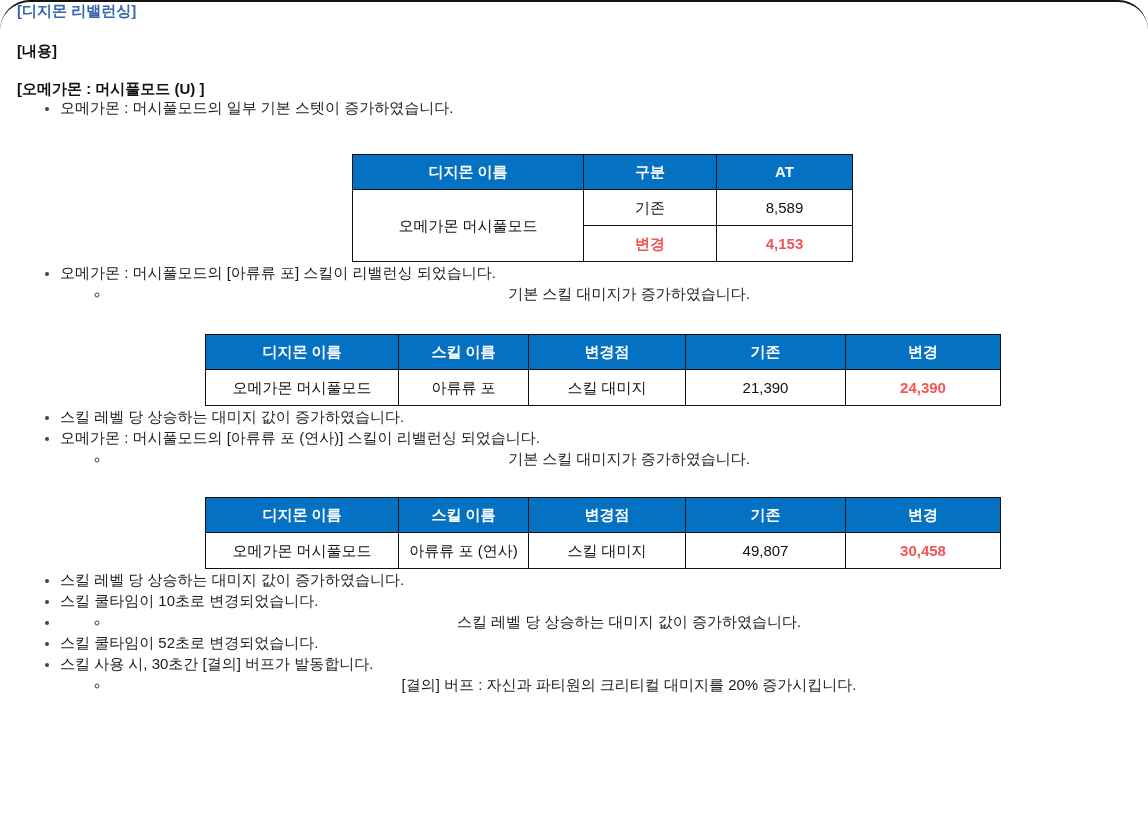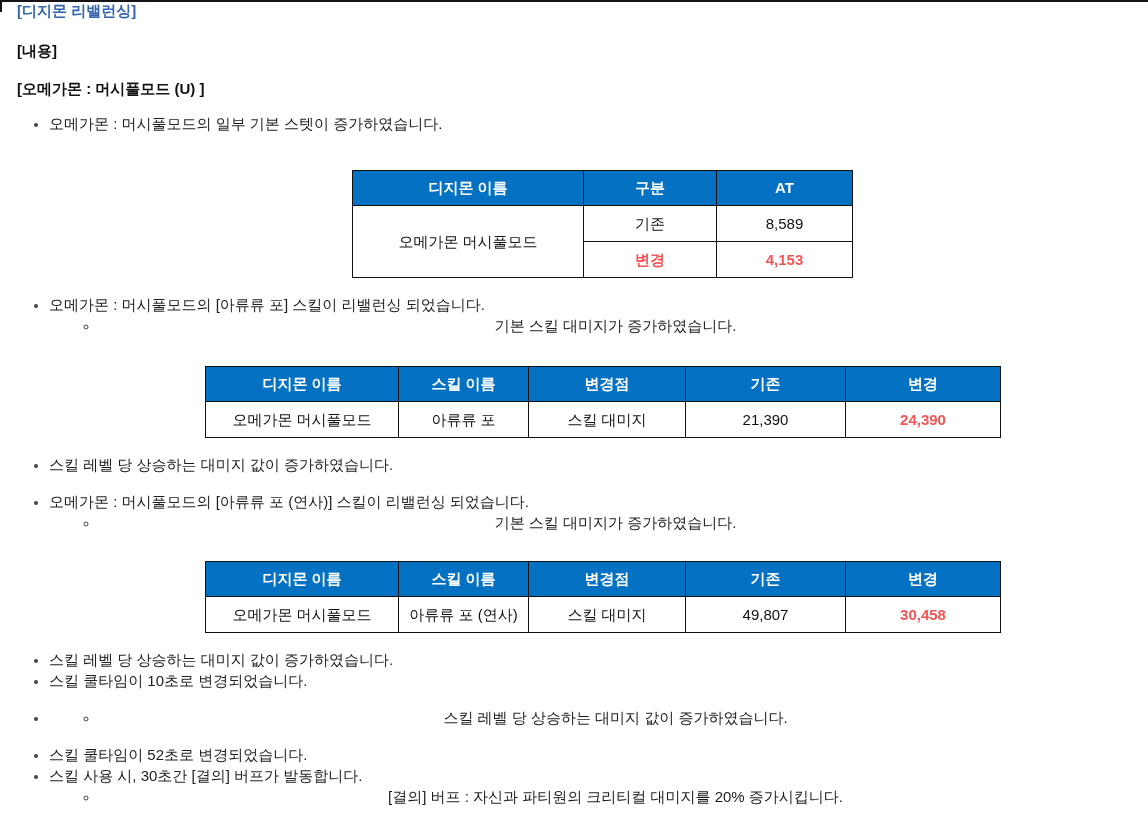--- a/index.html
+++ b/index.html
@@ -16,37 +16,38 @@
     width:1148px;height:820px;
     font-family:"Liberation Sans","DejaVu Sans",sans-serif;
     color:var(--ink);
     overflow:hidden;
   }
   .page{
     position:relative;
     width:1148px;height:820px;
     border-top:2px solid #151515;
     overflow:hidden;
+    border-radius:30px;
   }
   .left-tick{
     position:absolute;left:0;top:0;width:2px;height:10px;background:#151515;
   }
   .doc-title{
     display:inline-block;
     margin:-3px 0 0 17px;
     font-size:15px;line-height:20px;font-weight:700;
     color:var(--link);text-decoration:none;
   }
   .h-bold{
     margin:22px 0 0 17px;
     font-size:15px;line-height:16px;font-weight:700;color:#111;
   }
   ul.bullets{
-    margin:16px;list-style-type:disc;list-style-position:outside;
-    padding-left:33px;
+    margin:0;list-style-type:disc;list-style-position:outside;
+    padding-left:60px;
     font-size:15px;line-height:21px;color:var(--ink);
   }
   ul.bullets>li::marker{color:#444;font-size:13px;}
   ul.sub{
     margin:0;list-style-type:circle;list-style-position:outside;
     padding-left:50px;font-size:15px;line-height:21px;text-align:center;
   }
   ul.sub>li::marker{color:#444;font-size:13px;}
   table{border-collapse:collapse;table-layout:fixed;background:#fff;}
   th,td{

